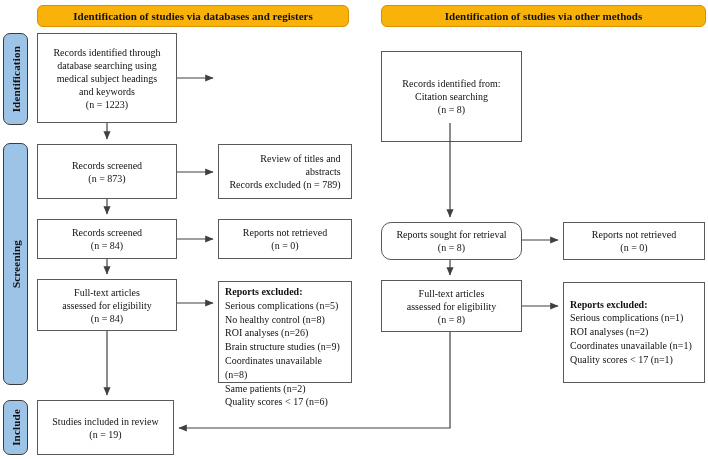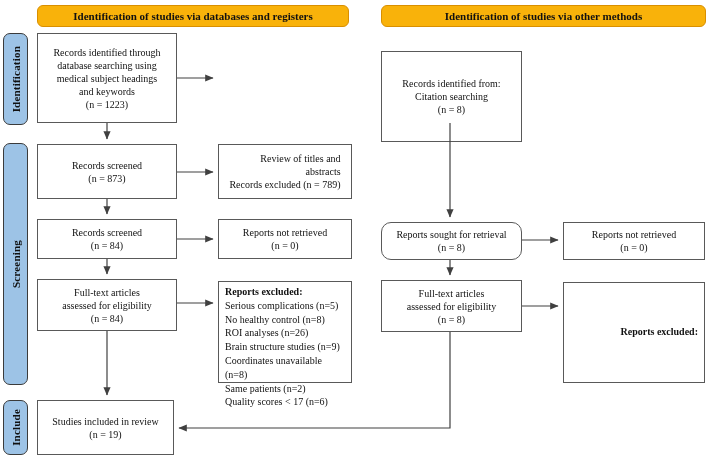--- a/index.html
+++ b/index.html
@@ -42,21 +42,21 @@
     background:#ffffff;
     border:1.5px solid var(--box_border,#595959);
     box-sizing:border-box;
     display:flex;align-items:center;justify-content:center;
     text-align:center;
     font-size:10px;line-height:1.3;
     padding:2px 3px;
   }
   .box .txt{white-space:pre-line;}
   .box.excl{
-    align-items:flex-start;justify-content:flex-end;
+    align-items:flex-start;justify-content:flex-start;
     text-align:left;
     padding:4px 6px;
   }
   .box.excl.vcenter{align-items:center;}
   .excl-heading{font-weight:bold;display:block;font-size:10px;line-height:1.28;}
   .excl-items{white-space:pre-line;font-size:10px;line-height:1.28;}
   #arrows{position:absolute;left:0;top:0;pointer-events:none;}
   #arrows line,#arrows path{stroke:var(--arrow,#404040);stroke-width:1.2;fill:none;}
   #arrows marker path{fill:var(--arrow,#404040);stroke:none;}
 </style>
@@ -144,20 +144,24 @@
 (n = 8)</span>
   </div>
 
   <div class="box" style="left:563px;top:222px;width:142px;height:38px;">
     <span class="txt">Reports not retrieved
 (n = 0)</span>
   </div>
   <div class="box excl vcenter" style="left:563px;top:282px;width:142px;height:101px;">
     <div>
       <span class="excl-heading">Reports excluded:</span>
+      <span class="excl-items">Serious complications (n=1)
+ROI analyses (n=2)
+Coordinates unavailable (n=1)
+Quality scores &lt; 17 (n=1)</span>
     </div>
   </div>
 
   <svg id="arrows" width="708" height="459" viewBox="0 0 708 459">
     <defs>
       <marker id="ah" markerWidth="8" markerHeight="8" refX="6.5" refY="3" orient="auto">
         <path d="M0,0 L7,3 L0,6 z"></path>
       </marker>
     </defs>
     <line x1="107" y1="123" x2="107" y2="139" marker-end="url(#ah)"></line>

